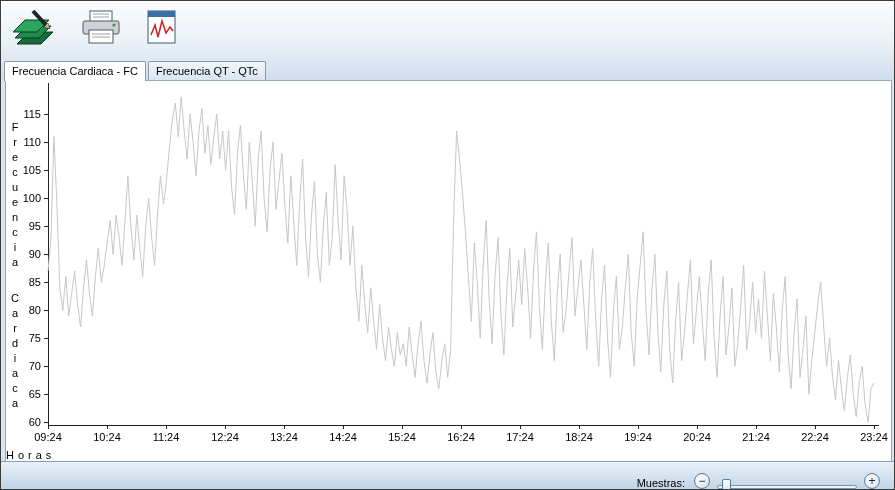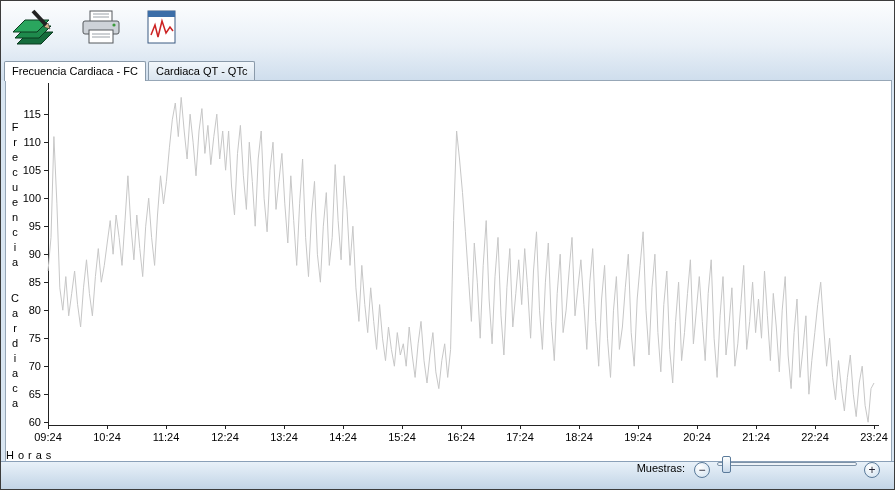--- a/index.html
+++ b/index.html
@@ -51,21 +51,21 @@
   }
   .x-title {
     position:absolute; left:0; right:0; bottom:1px;
     font-size:11px; letter-spacing:4px; color:#000;
   }
   
   .statusbar {
     position:absolute; left:0; right:0; bottom:0; height:28px;
     border-top:1px solid #8aa0b8;
     background: linear-gradient(#e8f1f9, #c2d4e6);
-    display:flex; align-items:flex-start; justify-content:flex-end;
+    display:flex; align-items:flex-end; justify-content:flex-end;
     gap:7px; padding-right:14px;
   }
   .muestras { font-size:11px; color:#000; margin-right:2px; }
   .round-btn {
     width:16px; height:16px; border-radius:50%;
     border:1px solid #5a7a9a;
     background: radial-gradient(circle at 35% 30%, #ffffff, #cfe0ef);
     font-size:12px; line-height:12px; padding:0; color:#223;
     cursor:pointer; display:flex; align-items:center; justify-content:center;
   }
@@ -115,21 +115,21 @@
           <rect x="3" y="3" width="27" height="6" fill="#3c6ea8"></rect>
           <polyline points="6,27 10,17 13,29 17,13 21,25 25,19 28,23" stroke="#cc2222" fill="none" stroke-width="1.5"></polyline>
         </svg>
       </button>
     </div>
     <div class="tabs">
       <div class="tab active">
         <span>Frecuencia Cardiaca - FC</span>
       </div>
       <div class="tab">
-        <span>Cardiaca QT - QTc</span>
+        <span>Frecuencia QT - QTc</span>
       </div>
     </div>
   </div>
 
   <div class="panel">
     <div class="y-title">
       <span>Frecuencia Cardiaca</span>
     </div>
     <svg id="chart-svg" width="885" height="381" viewBox="0 0 885 381">
         <line x1="42.5" y1="2" x2="42.5" y2="344.5" stroke="#222" shape-rendering="crispEdges"></line>

